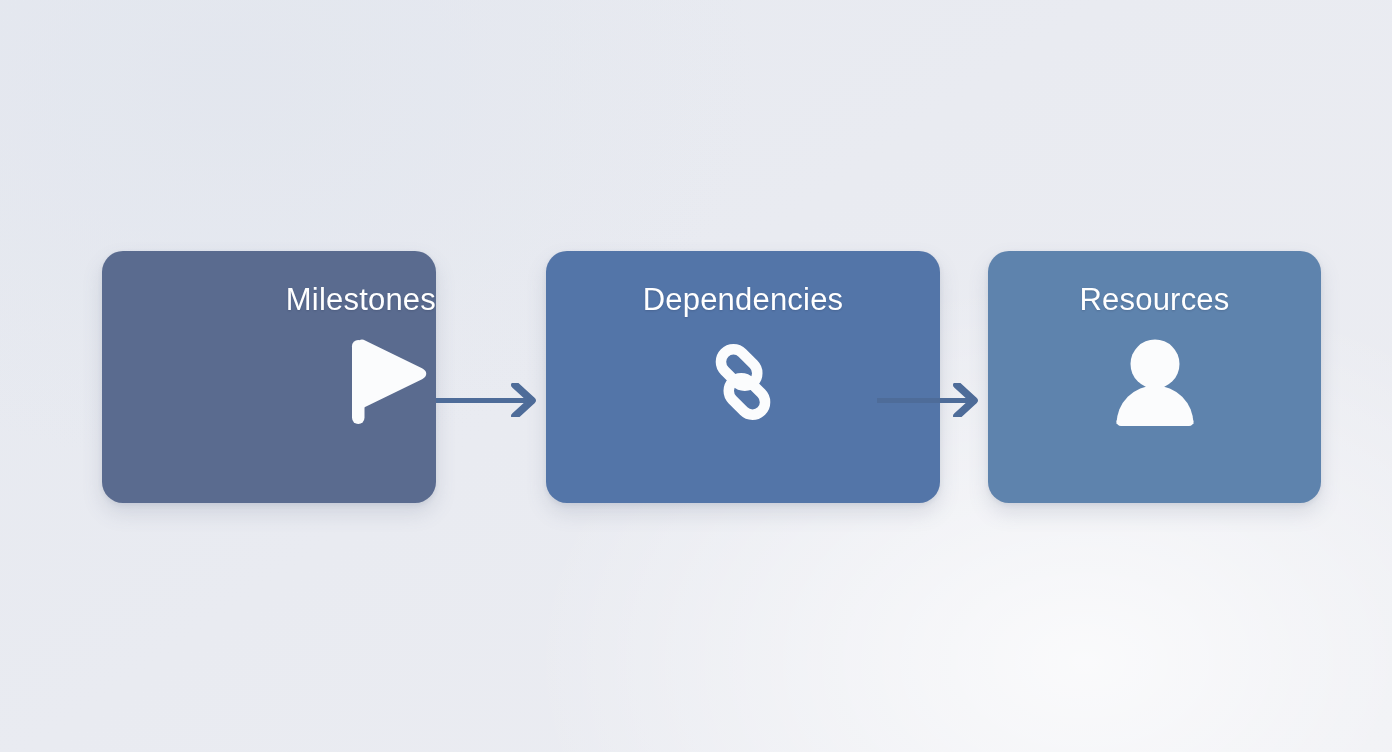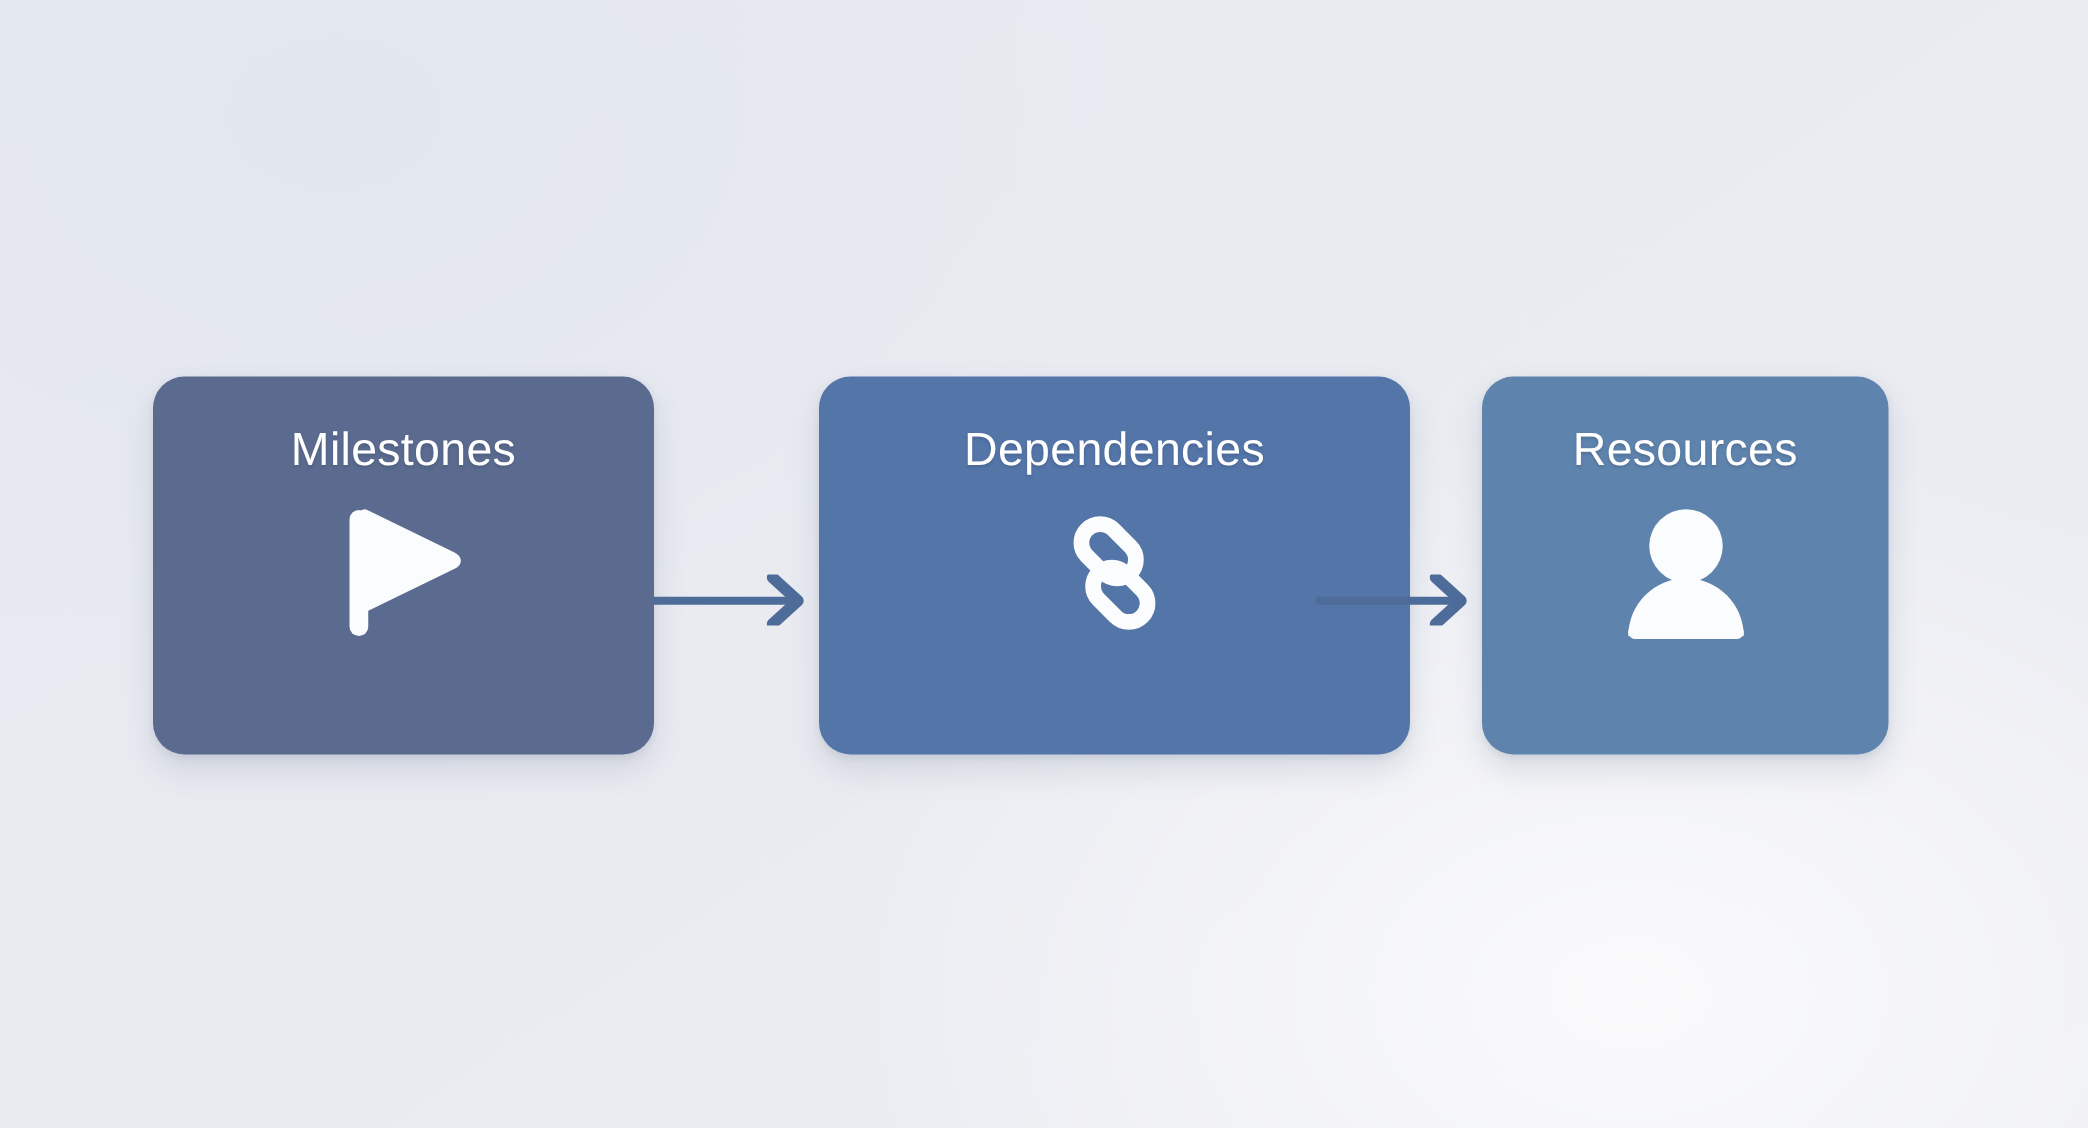--- a/index.html
+++ b/index.html
@@ -44,21 +44,21 @@
     box-shadow:
       0 10px 20px rgba(86,100,130,0.17),
       0 2px 5px rgba(86,100,130,0.11);
     box-sizing: border-box;
     display: flex;
     flex-direction: column;
     align-items: center;
   }
   .flow-card.card-1 { left: 102px; width: 334px; }
   .flow-card.card-2 { left: 546px; width: 394px; }
-  .flow-card.card-3 { left: 988px; width: 271px; }
+  .flow-card.card-3 { left: 988px; width: 333px; }
 
   .card-title {
     margin-top: 33px;
     font-size: 31px;
     font-weight: 400;
     letter-spacing: 0.2px;
     color: #ffffff;
     line-height: 1.05;
     white-space: nowrap;
     text-shadow: 0 1px 2px rgba(40,52,76,0.22);
@@ -84,21 +84,21 @@
   .flow-arrow.arrow-2 { left: 877px; width: 111px; }
   .flow-arrow svg { display: block; }
 </style>
 </head>
 <body>
 
 <div id="diagram-canvas" style="background-color: rgb(233, 235, 240);">
 
   <div class="flow-row">
 
-    <div class="flow-card card-1" id="card-1" style="background: rgb(90, 107, 143);">
+    <div class="flow-card card-1" id="card-1" style="background: rgb(90, 107, 143); align-items: flex-end;">
       <div class="card-title">Milestones</div>
       <div class="card-icon">
         <svg width="82" height="90" viewBox="0 0 82 90" aria-hidden="true">
 
           <rect x="5" y="3" width="12.5" height="84" rx="6.2" fill="#fbfcfd"></rect>
 
           <path d="M15 6 L73.5 34.5 Q78 36.8 73.5 39.1 L15 67.5 Z" fill="#fbfcfd" stroke="#fbfcfd" stroke-width="7" stroke-linejoin="round"></path>
         </svg>
       </div>
     </div>

